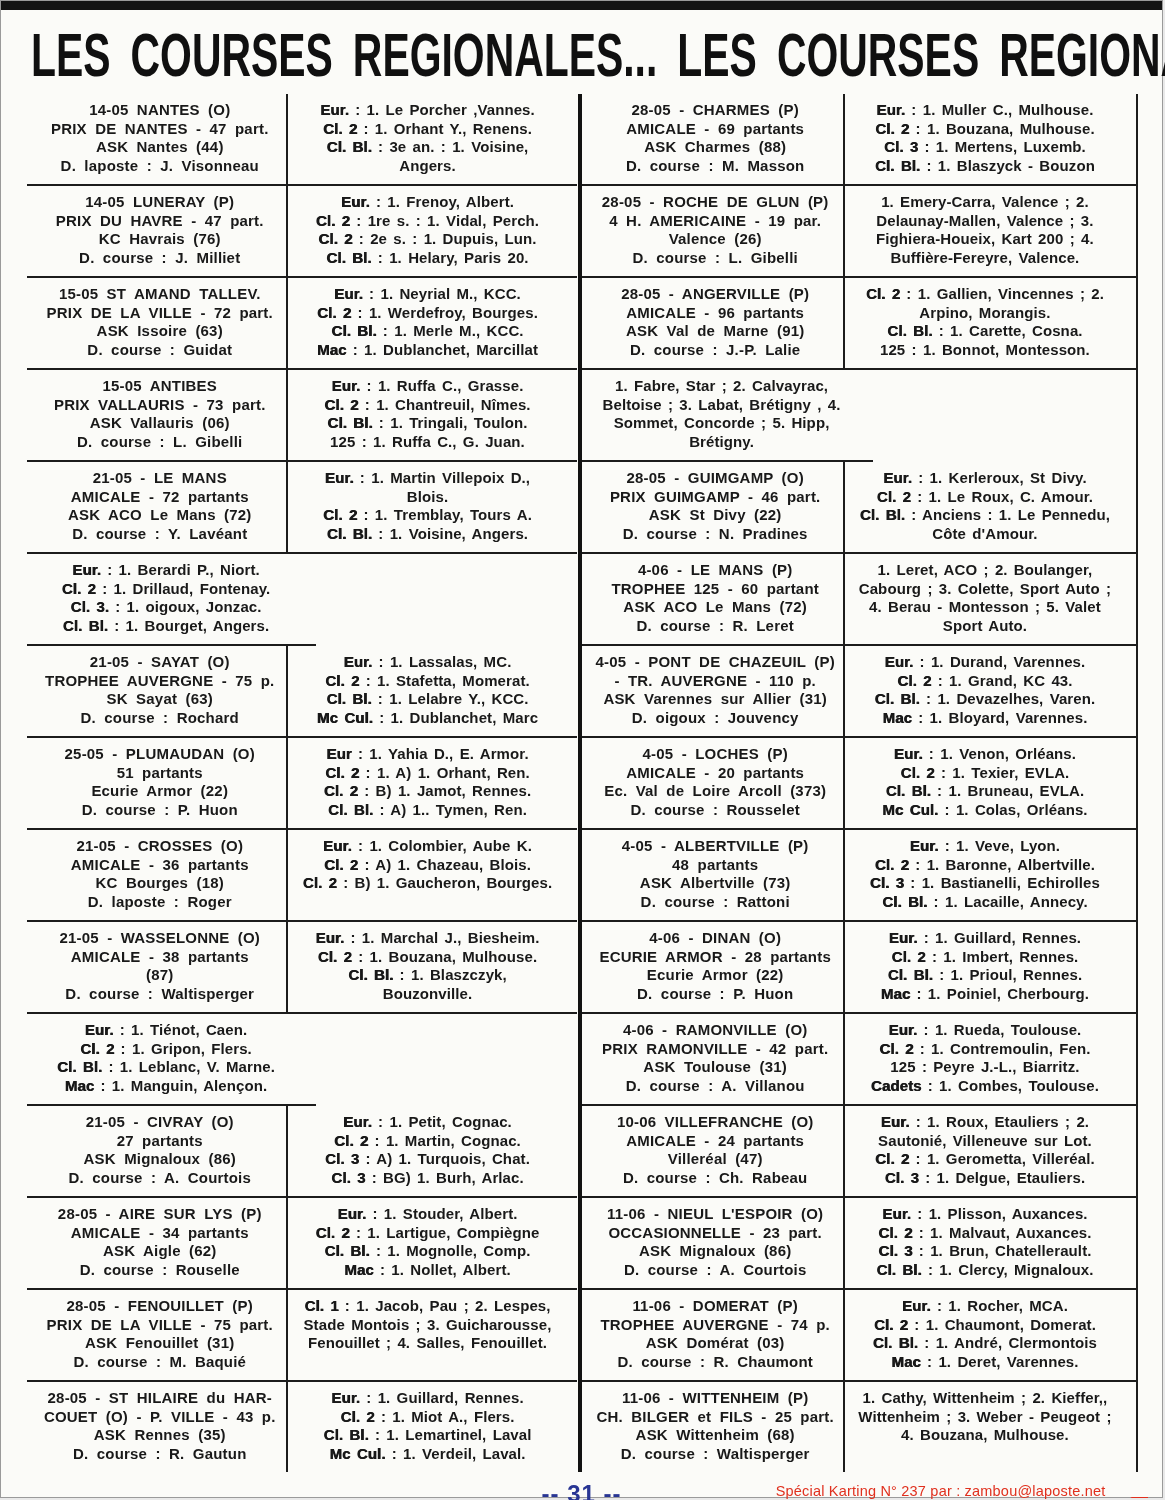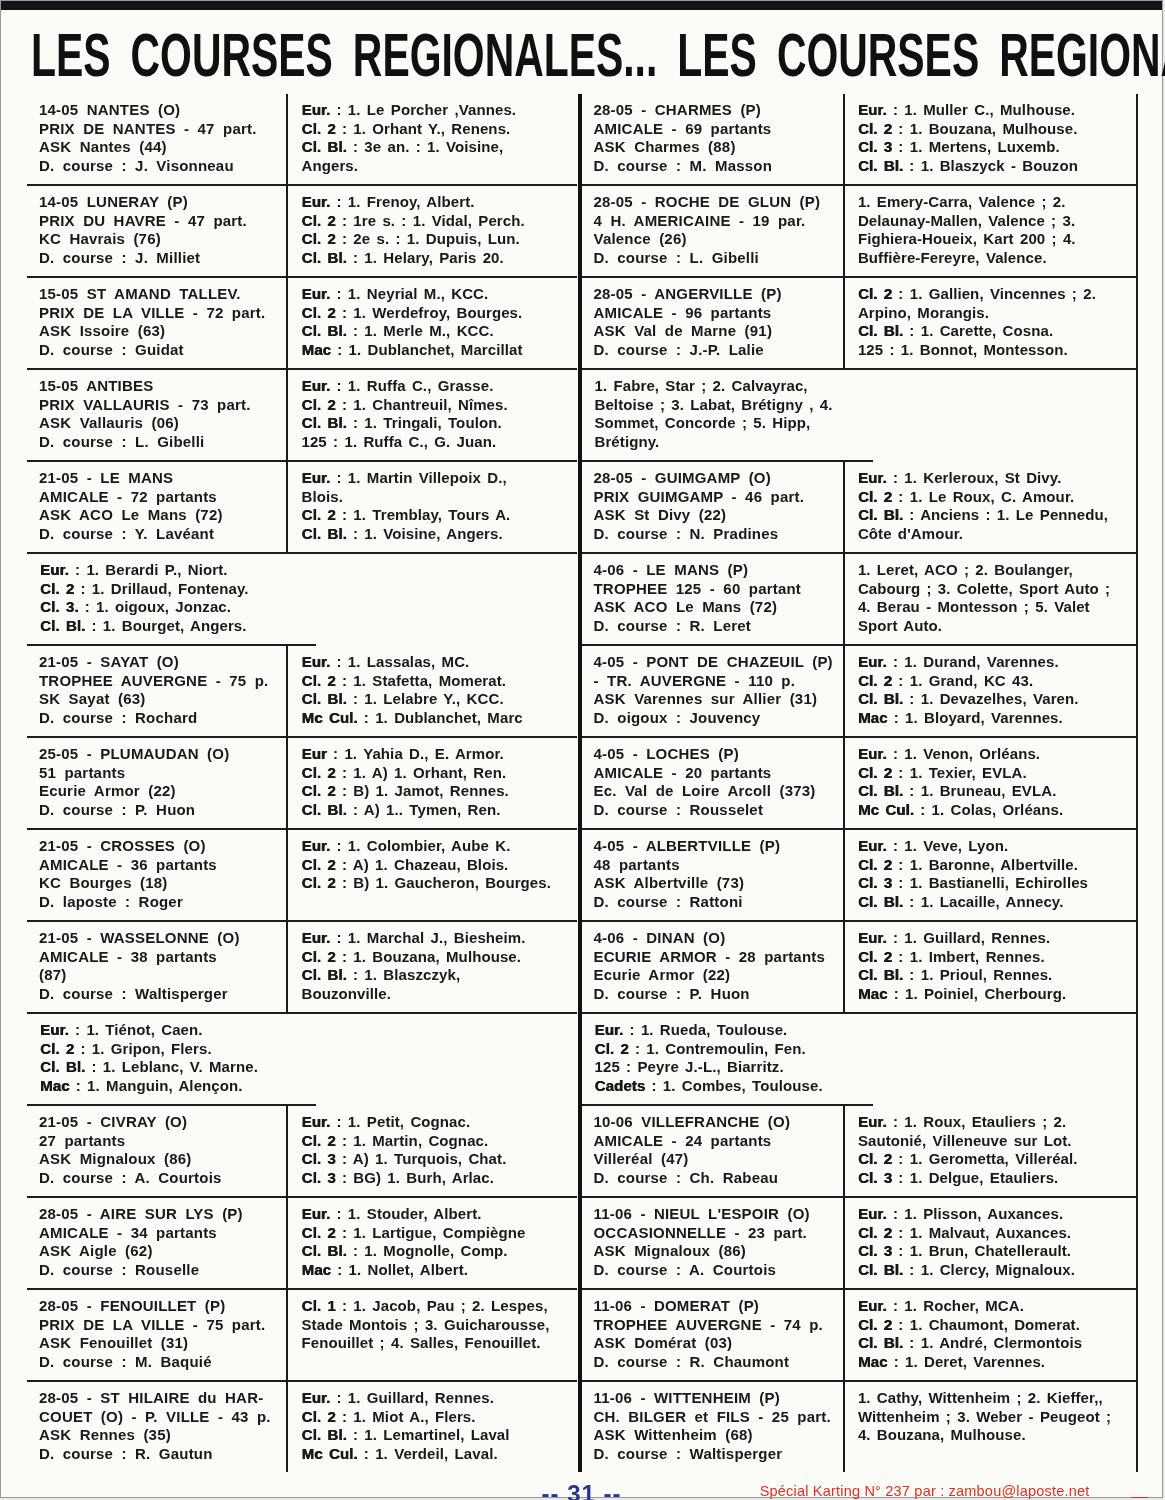--- a/index.html
+++ b/index.html
@@ -25,58 +25,58 @@
   .content{
     display:flex;margin:6px 24px 0 26px;
     border-right:2px solid #1c1c1c;
   }
   .half{flex:1 1 50%;box-sizing:border-box;}
   .half.left{border-right:4px solid #121212;}
   .race-row{display:flex;}
   .cell{
     box-sizing:border-box;padding:7px 6px 9px 12px;
     border-bottom:2px solid #1c1c1c;
-    font-size:15px;line-height:18.5px;font-weight:700;
+    font-size:15px;line-height:18.5px;font-weight:700;text-align:center;
   }
   .race-row:last-child .cell{border-bottom:none;}
   .cell.info{width:47.5%;border-right:2px solid #1c1c1c;}
   .cell.results{width:52.5%;padding-left:13px;padding-right:24px;}
   .iline{word-spacing:4px;letter-spacing:0.2px;}
   .rline{word-spacing:2px;letter-spacing:0.1px;}
   .pfx{font-weight:700;text-shadow:0.6px 0 0 #141414;}
   
   .footer{position:relative;height:34px;margin-top:8px;}
   .pageno{
     position:absolute;left:50%;transform:translateX(-50%);
     font-weight:700;font-size:24px;letter-spacing:1px;
   }
   .credit{
     position:absolute;right:14px;top:3px;
     font-size:14.5px;font-weight:400;letter-spacing:0.2px;
   }
-  .credit .mark{margin-left:42px;font-weight:700;text-decoration:underline;font-style:italic;}
+  .credit .mark{margin-left:26px;font-weight:700;text-decoration:underline;font-style:italic;}
 </style>
 </head>
 <body>
 
 <div class="page">
   <div class="top-bar"></div>
 
   <div class="title-wrap">
     <h1 class="title">LES COURSES REGIONALES... LES COURSES REGIONALES...</h1>
   </div>
 
   <div class="content">
     <section class="half left" id="half-left">
         <div class="race-row">
           <div class="cell info">
             <div class="iline">14-05 NANTES (O)</div>
             <div class="iline">PRIX DE NANTES - 47 part.</div>
             <div class="iline">ASK Nantes (44)</div>
-            <div class="iline">D. course : J. Visonneau</div>
+            <div class="iline">D. laposte : J. Visonneau</div>
           </div>
           <div class="cell results">
             <div class="rline"><b class="pfx">Eur.</b> : 1. Le Porcher ,Vannes.</div>
             <div class="rline"><b class="pfx">Cl. 2</b> : 1. Orhant Y., Renens.</div>
             <div class="rline"><b class="pfx">Cl. Bl.</b> : 3e an. : 1. Voisine, Angers.</div>
           </div>
         </div>
         <div class="race-row">
           <div class="cell info">
             <div class="iline">14-05 LUNERAY (P)</div>
@@ -372,20 +372,26 @@
             <div class="iline">D. course : P. Huon</div>
           </div>
           <div class="cell results">
             <div class="rline"><b class="pfx">Eur.</b> : 1. Guillard, Rennes.</div>
             <div class="rline"><b class="pfx">Cl. 2</b> : 1. Imbert, Rennes.</div>
             <div class="rline"><b class="pfx">Cl. Bl.</b> : 1. Prioul, Rennes.</div>
             <div class="rline"><b class="pfx">Mac</b> : 1. Poiniel, Cherbourg.</div>
           </div>
         </div>
         <div class="race-row">
+          <div class="cell info">
+            <div class="iline">4-06 - RAMONVILLE (O)</div>
+            <div class="iline">PRIX RAMONVILLE - 42 part.</div>
+            <div class="iline">ASK Toulouse (31)</div>
+            <div class="iline">D. course : A. Villanou</div>
+          </div>
           <div class="cell results">
             <div class="rline"><b class="pfx">Eur.</b> : 1. Rueda, Toulouse.</div>
             <div class="rline"><b class="pfx">Cl. 2</b> : 1. Contremoulin, Fen.</div>
             <div class="rline">125 : Peyre J.-L., Biarritz.</div>
             <div class="rline"><b class="pfx">Cadets</b> : 1. Combes, Toulouse.</div>
           </div>
         </div>
         <div class="race-row">
           <div class="cell info">
             <div class="iline">10-06 VILLEFRANCHE (O)</div>

